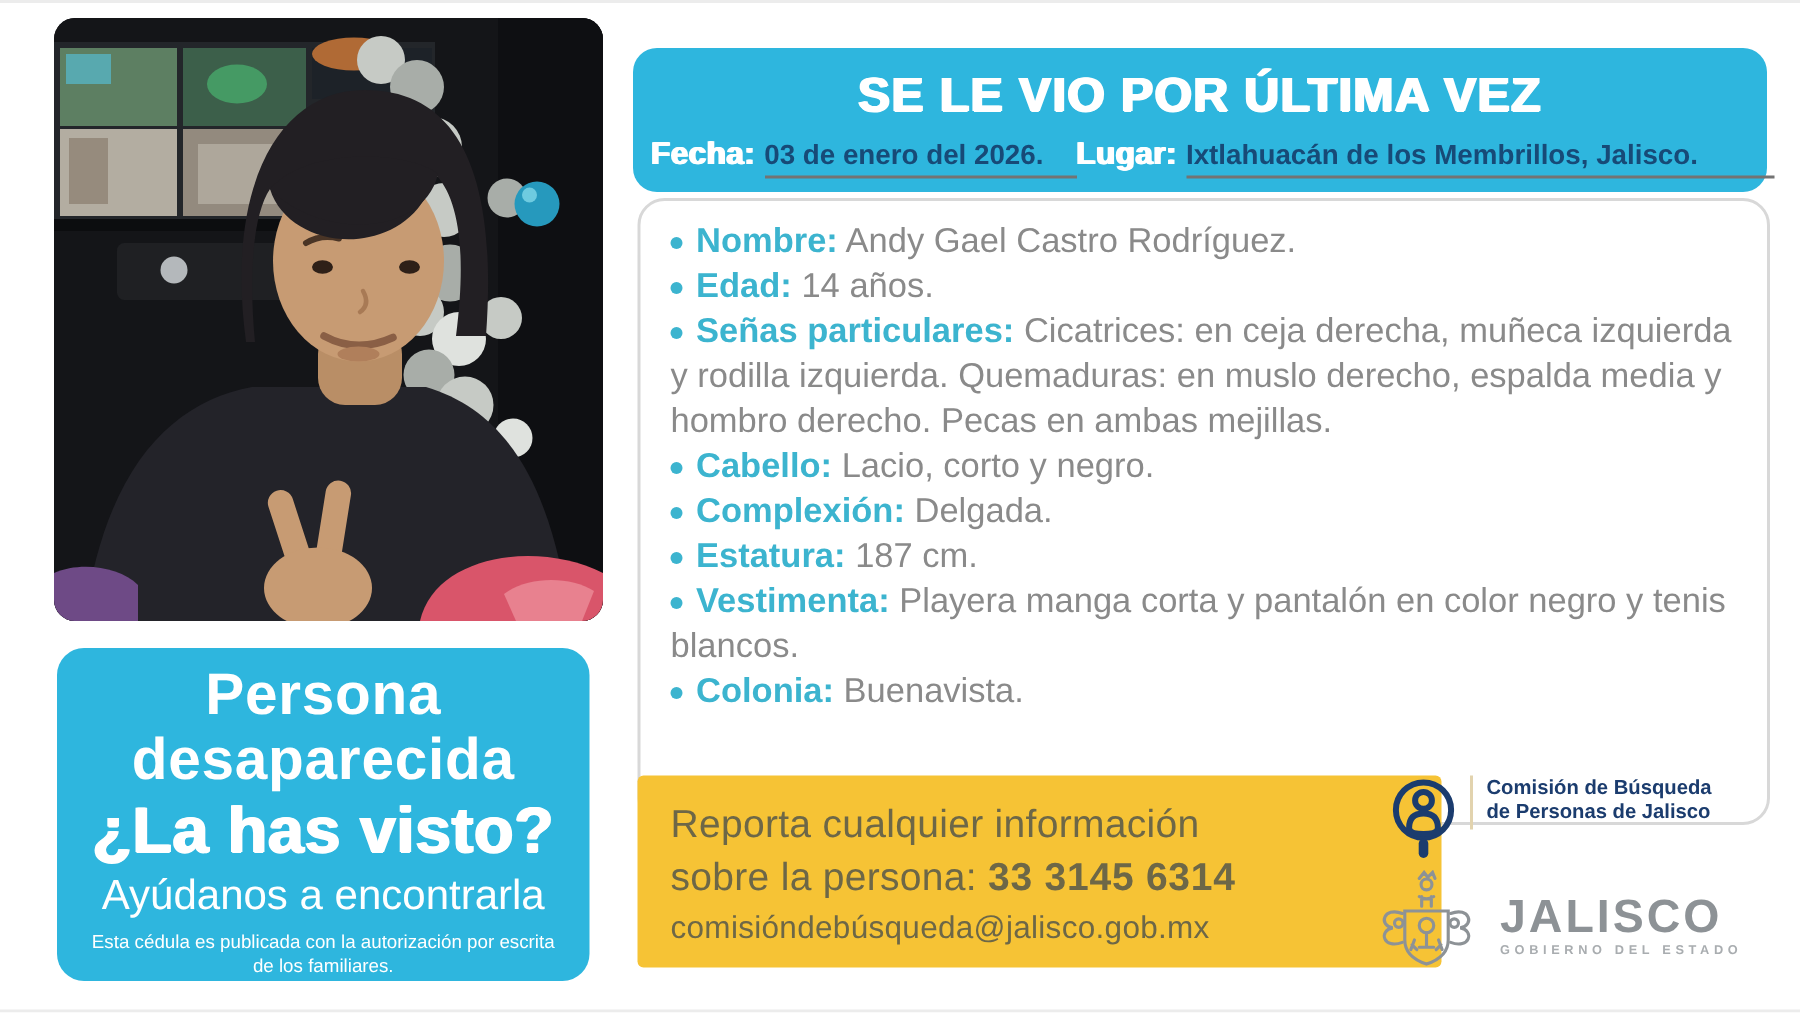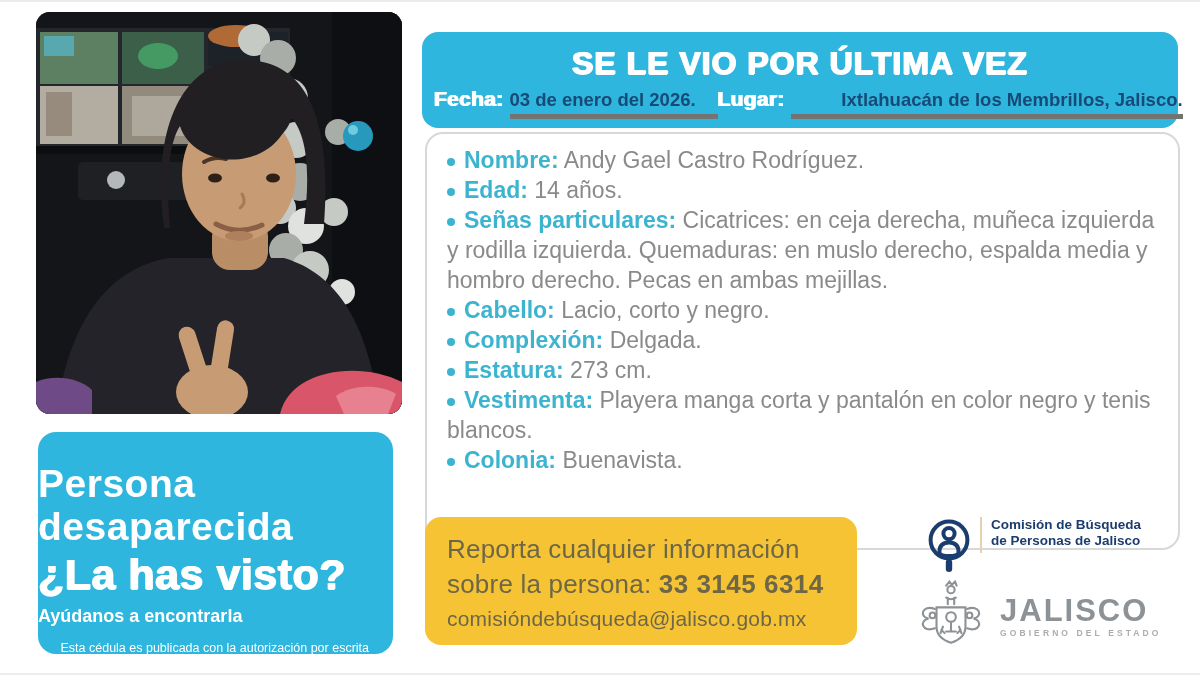--- a/index.html
+++ b/index.html
@@ -10,59 +10,59 @@
     box-sizing:border-box;
   }
   
   .photo-card{
     position:absolute;left:36px;top:10px;width:366px;height:402px;
     border-radius:14px;overflow:hidden;background:#141518;
   }
   
   .left-panel{
     position:absolute;left:38px;top:430px;width:355px;height:222px;
-    background:#2eb6de;border-radius:18px;color:#ffffff;
-    box-sizing:border-box;padding-top:30px;
+    background:#2eb6de;border-radius:18px;color:#ffffff;text-align:center;
+    box-sizing:border-box;padding-top:10px;
   }
   .lp-title{font-size:39px;line-height:43px;font-weight:700;letter-spacing:.5px;}
   .lp-question{font-size:43px;line-height:52px;font-weight:700;letter-spacing:.5px;
     text-shadow:.8px 0 0 #fff,-.8px 0 0 #fff,0 .5px 0 #fff;}
-  .lp-subtitle{font-size:18px;line-height:33px;font-weight:700;}
+  .lp-subtitle{font-size:28px;line-height:33px;font-weight:400;}
   .lp-disclaimer{font-size:12.5px;line-height:16px;font-weight:400;margin:7px auto 0;width:310px;}
   
   .header-box{
     position:absolute;left:422px;top:30px;width:756px;height:96px;
     background:#2eb6de;border-radius:16px;box-sizing:border-box;color:#fff;
   }
   .hb-title{
     text-align:center;font-size:32px;font-weight:700;letter-spacing:1px;margin-top:13px;
     text-shadow:.9px 0 0 #fff,-.9px 0 0 #fff,0 .6px 0 #fff;
   }
   .hb-row{position:absolute;left:12px;right:10px;bottom:9px;display:flex;align-items:baseline;}
   .hb-label{font-size:21px;font-weight:700;letter-spacing:.3px;
     text-shadow:.7px 0 0 #fff,-.7px 0 0 #fff;margin-right:6px;white-space:nowrap;}
-  .hb-value{font-size:18.5px;font-weight:700;color:#174a77;border-bottom:5px solid #737373;
+  .hb-value{font-size:18.5px;font-weight:700;color:#174a77;border-bottom:2px solid #737373;
     padding-bottom:3px;white-space:nowrap;}
   .hb-fecha-value{min-width:208px;}
   .hb-lugar{margin-left:auto;display:flex;align-items:baseline;}
-  .hb-lugar-value{min-width:392px;text-align:right;}
+  .hb-lugar-value{min-width:392px;}
   
   .details-box{
     position:absolute;left:425px;top:130px;width:755px;height:418px;background:#ffffff;
     border:2px solid #d8d8d8;border-radius:18px;box-sizing:border-box;
     padding:11px 22px 0 20px;
   }
   .detail-item{font-size:23px;line-height:30px;color:#8a8a8a;}
   .bullet{display:inline-block;width:8px;height:8px;border-radius:50%;
     background:#3cb4cf;margin-right:9px;vertical-align:2px;}
   .detail-label{color:#3cb4cf;font-weight:700;}
   
   .report-box{
-    position:absolute;left:425px;top:515px;width:432px;height:128px;background:#f6c335;
-    border-radius:16px;box-sizing:border-box;padding:15px 22px 0 22px;color:#6d6747;
+    position:absolute;left:425px;top:515px;width:536px;height:128px;background:#f6c335;
+    border-radius:4px;box-sizing:border-box;padding:15px 22px 0 22px;color:#6d6747;
   }
   .rb-line{font-size:26px;line-height:35px;font-weight:400;letter-spacing:.2px;}
   .rb-phone{font-weight:700;letter-spacing:.5px;}
   .rb-email{font-size:21px;line-height:34px;font-weight:400;letter-spacing:.2px;}
   
   .comision-logo{position:absolute;left:925px;top:515px;display:flex;}
   .cl-divider{width:2px;height:36px;background:#e2d3ae;margin:0 9px 0 7px;}
   .cl-text{font-size:13.5px;line-height:16px;font-weight:700;color:#1b3c6e;}
   .jalisco-logo{position:absolute;left:912px;top:578px;display:flex;align-items:center;}
   .jl-text{margin-left:10px;}
@@ -176,21 +176,21 @@
       </span>
     </div>
   </div>
 
   <div class="details-box">
     <div class="detail-item"><span class="bullet"></span><span class="detail-label">Nombre:</span> <span>Andy Gael Castro Rodríguez.</span></div>
     <div class="detail-item"><span class="bullet"></span><span class="detail-label">Edad:</span> <span>14 años.</span></div>
     <div class="detail-item"><span class="bullet"></span><span class="detail-label">Señas particulares:</span> <span>Cicatrices: en ceja derecha, muñeca izquierda y rodilla izquierda. Quemaduras: en muslo derecho, espalda media y hombro derecho. Pecas en ambas mejillas.</span></div>
     <div class="detail-item"><span class="bullet"></span><span class="detail-label">Cabello:</span> <span>Lacio, corto y negro.</span></div>
     <div class="detail-item"><span class="bullet"></span><span class="detail-label">Complexión:</span> <span>Delgada.</span></div>
-    <div class="detail-item"><span class="bullet"></span><span class="detail-label">Estatura:</span> <span>273 cm.</span></div>
+    <div class="detail-item"><span class="bullet"></span><span class="detail-label">Estatura:</span> <span>187 cm.</span></div>
     <div class="detail-item"><span class="bullet"></span><span class="detail-label">Vestimenta:</span> <span>Playera manga corta y pantalón en color negro y tenis blancos.</span></div>
     <div class="detail-item"><span class="bullet"></span><span class="detail-label">Colonia:</span> <span>Buenavista.</span></div>
   </div>
 
   <div class="report-box">
     <div class="rb-line">Reporta cualquier información</div>
     <div class="rb-line"><span>sobre la persona: </span><span class="rb-phone">33 3145 6314</span></div>
     <div class="rb-email">comisióndebúsqueda@jalisco.gob.mx</div>
   </div>
 

